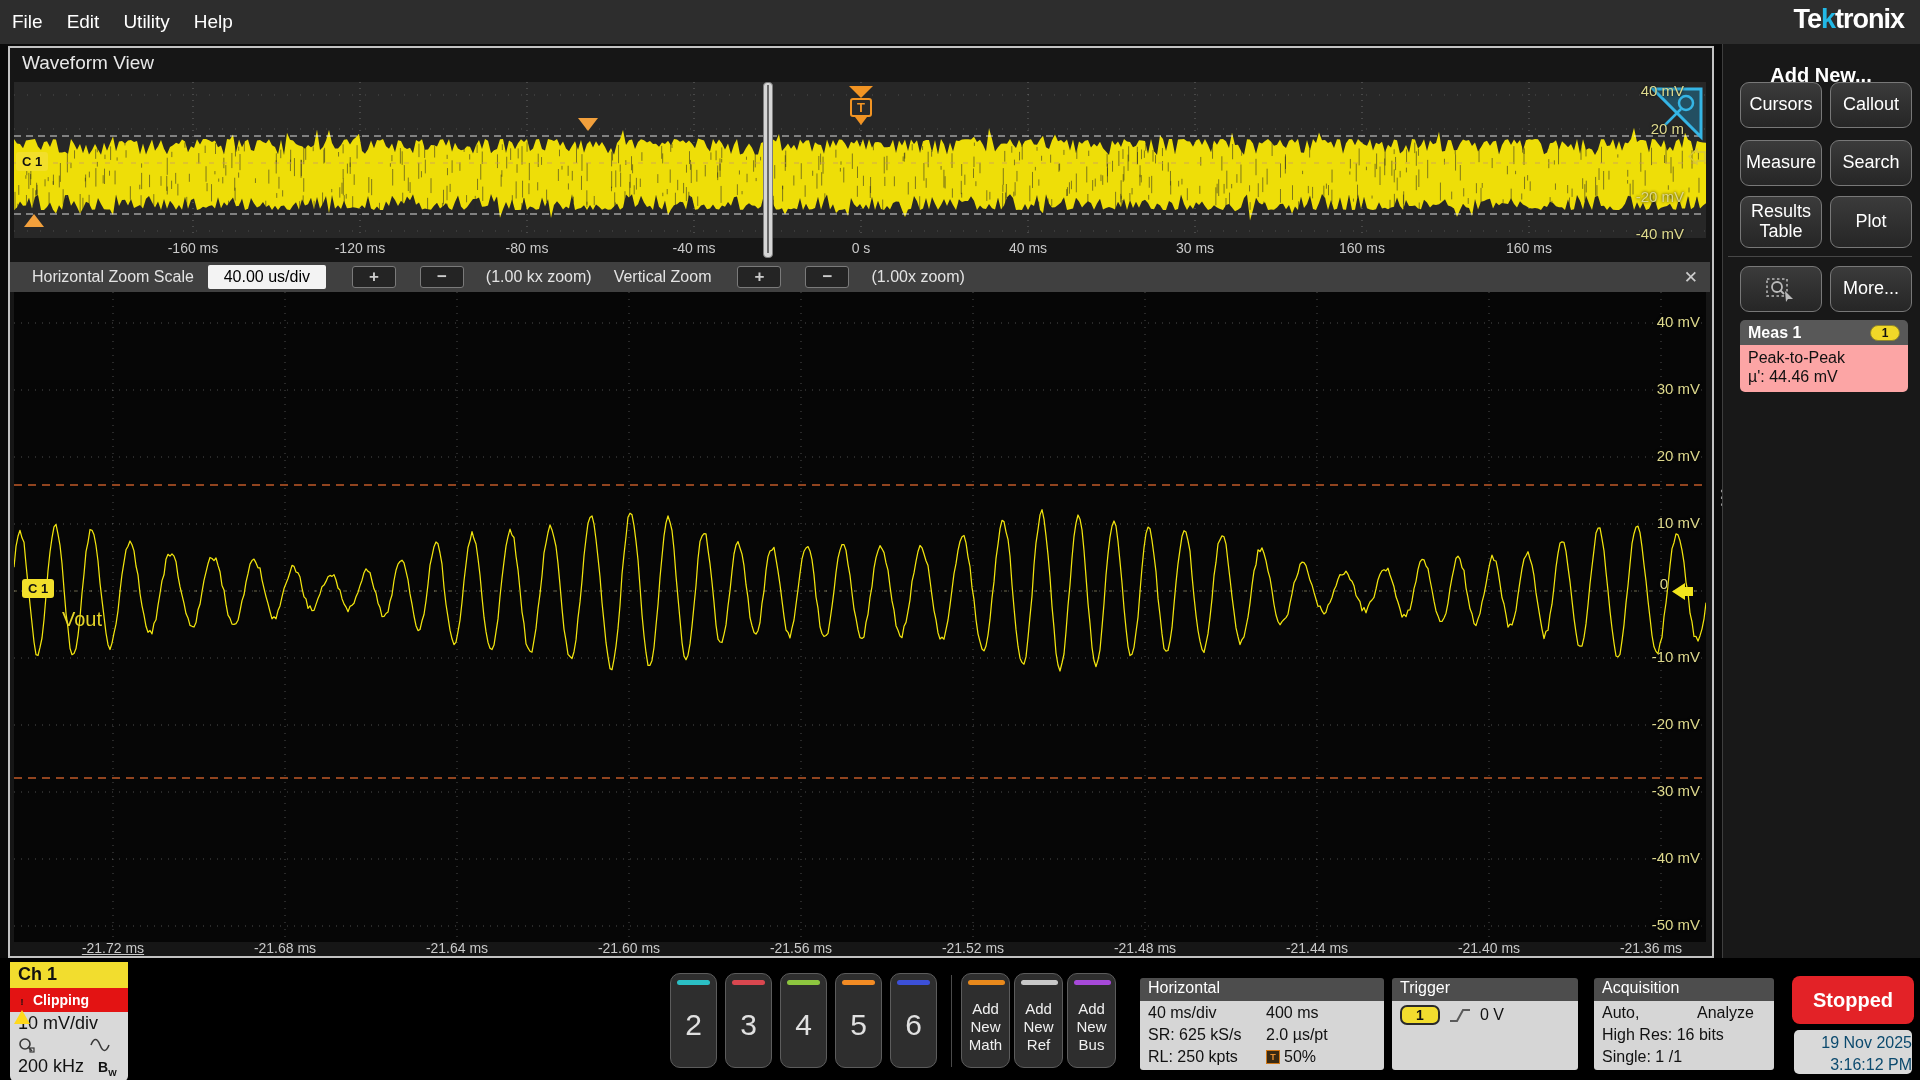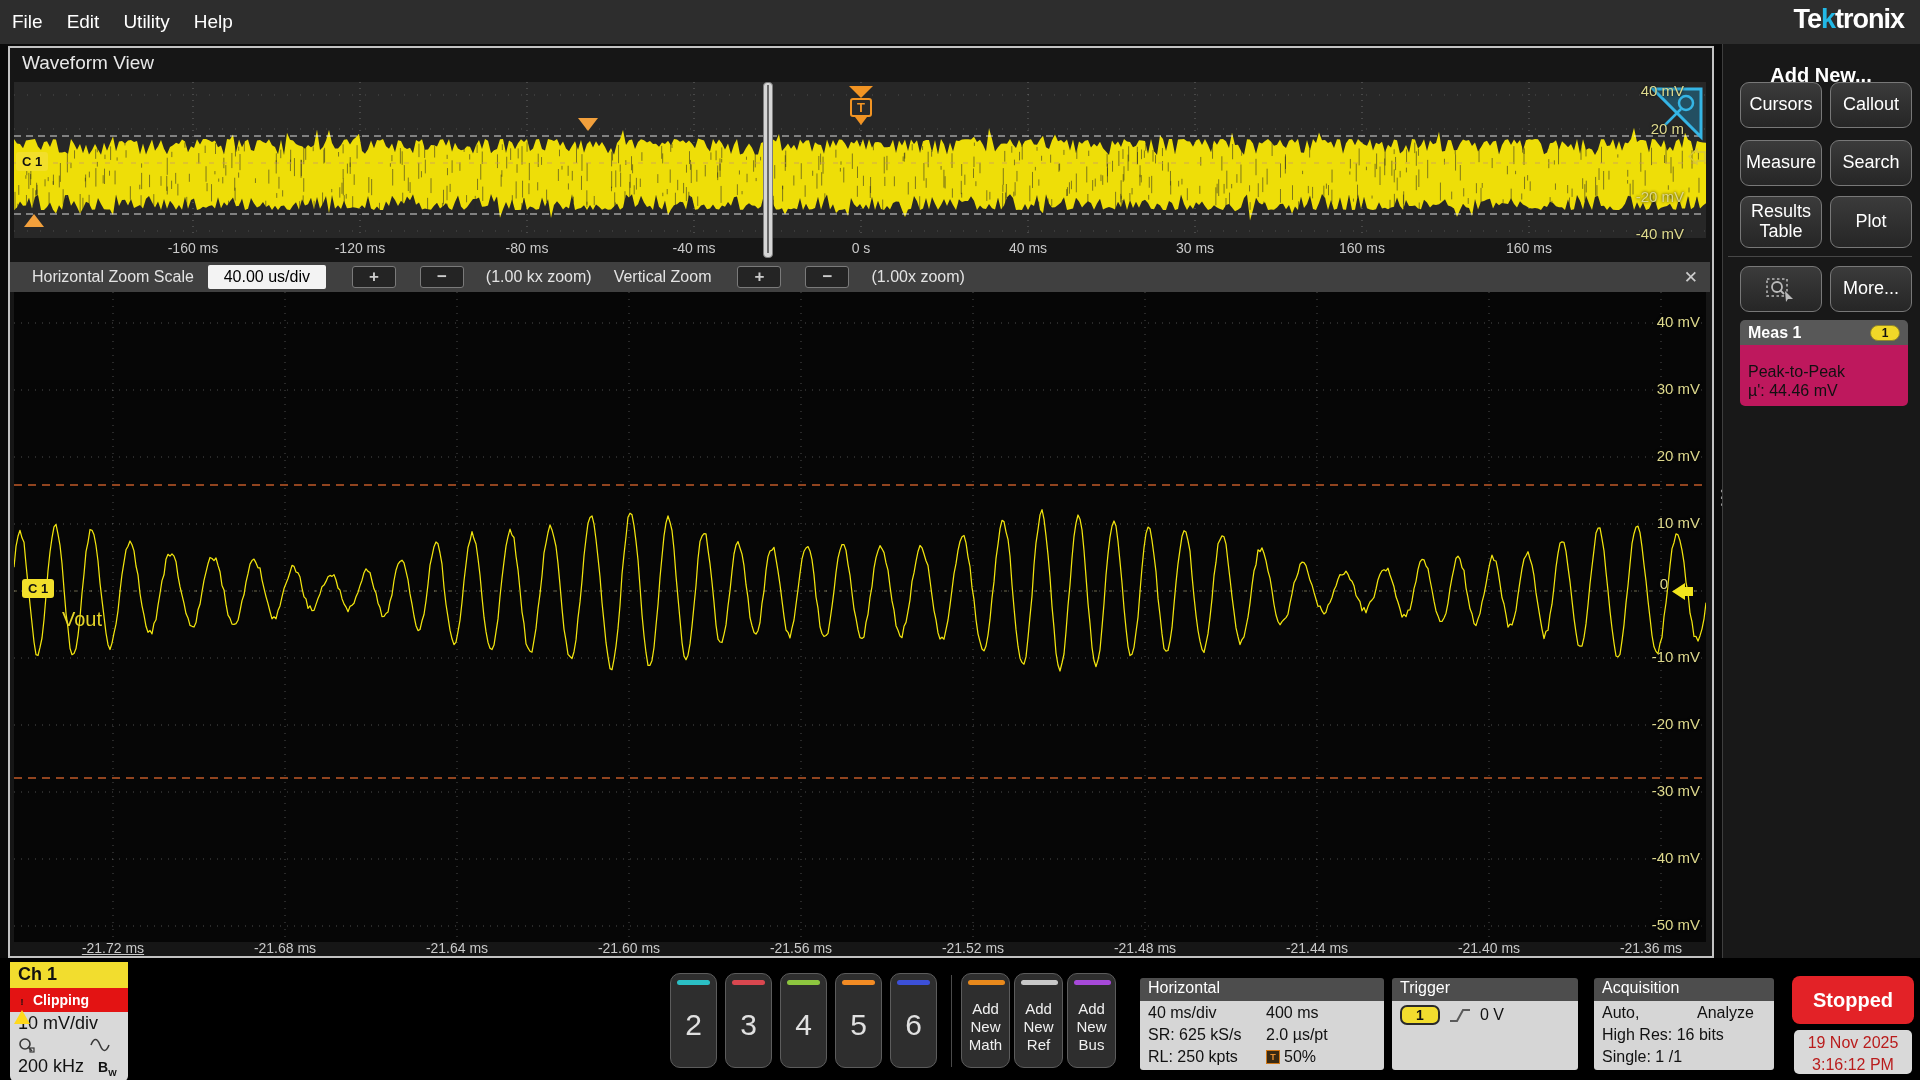--- a/index.html
+++ b/index.html
@@ -67,21 +67,21 @@
   .sb-btn { background:linear-gradient(180deg,#3b3b3b,#262626); border:1px solid #787878;
             border-radius:9px; color:#fff; font-size:18px; display:flex; align-items:center;
             justify-content:center; text-align:center; line-height:1.1; }
   #sb-divider { left:1728px; top:256px; width:184px; height:1px; background:#474747; }
 
   #meas-card { left:1740px; top:320px; width:168px; border-radius:5px; overflow:hidden; }
   #meas-head { height:25px; background:#585858; display:flex; align-items:center; padding:0 8px; }
   #meas-title { color:#fff; font-size:16px; font-weight:bold; flex:1; }
   #meas-pill { width:30px; height:16px; background:#f0d828; border:1px solid #90862a; border-radius:9px;
                color:#111; font-size:12px; font-weight:bold; text-align:center; line-height:14px; }
-  #meas-body { background:#be185d; padding:17px 8px 6px; color:#111; font-size:16px; line-height:1.2; }
+  #meas-body { background:#fca5a5; padding:3px 8px 6px; color:#111; font-size:16px; line-height:1.2; }
 
   
   #bottombar { left:0; top:958px; width:1920px; height:122px; background:#000; }
 
   #ch1-badge { left:10px; top:962px; width:118px; border-radius:0 0 6px 6px; overflow:hidden; }
   #ch1-head { background:#f2dd2e; color:#111; font-size:18px; font-weight:bold; padding:2px 8px; height:26px; }
   #ch1-clip { background:#e31313; height:24px; display:flex; align-items:center; padding:0 4px; }
   #clip-tri { position:relative; width:16px; height:14px; margin-right:3px; }
   #clip-tri .t { width:0;height:0;border-left:8px solid transparent;border-right:8px solid transparent;
                  border-bottom:14px solid #ffd91c; }
@@ -111,21 +111,21 @@
   .h-row .c1 { width:118px; }
 
   #trig-badge { width:40px; height:20px; background:#f2dd2e; border:2px solid #2a2a2a; border-radius:7px;
                 color:#111; font-size:14px; font-weight:bold; text-align:center; line-height:16px; }
   #trig-pos-icon { width:14px; height:14px; background:#3a2a12; border:1px solid #d07818; color:#e89030;
                    font-size:9px; font-weight:bold; text-align:center; line-height:12px; margin-right:4px; }
 
   #stopped-btn { left:1792px; top:976px; width:122px; height:48px; background:#e32227; border-radius:8px;
                  color:#fff; font-size:20px; font-weight:bold; display:flex; align-items:center; justify-content:center; }
   #datetime { left:1794px; top:1030px; width:118px; height:44px; background:#d9d9d9; border-radius:5px;
-              color:#b91c1c; font-size:16px; text-align:center; line-height:1.35; padding-top:2px; }
+              color:#0c4a6e; font-size:16px; text-align:right; line-height:1.35; padding-top:2px; }
 </style>
 </head>
 <body>
 
 <div id="menubar" class="abs">
   <span class="menu-item">File</span>
   <span class="menu-item">Edit</span>
   <span class="menu-item">Utility</span>
   <span class="menu-item">Help</span>
   <span id="logo"><span>Te</span><span class="k">k</span><span>tronix</span></span>

